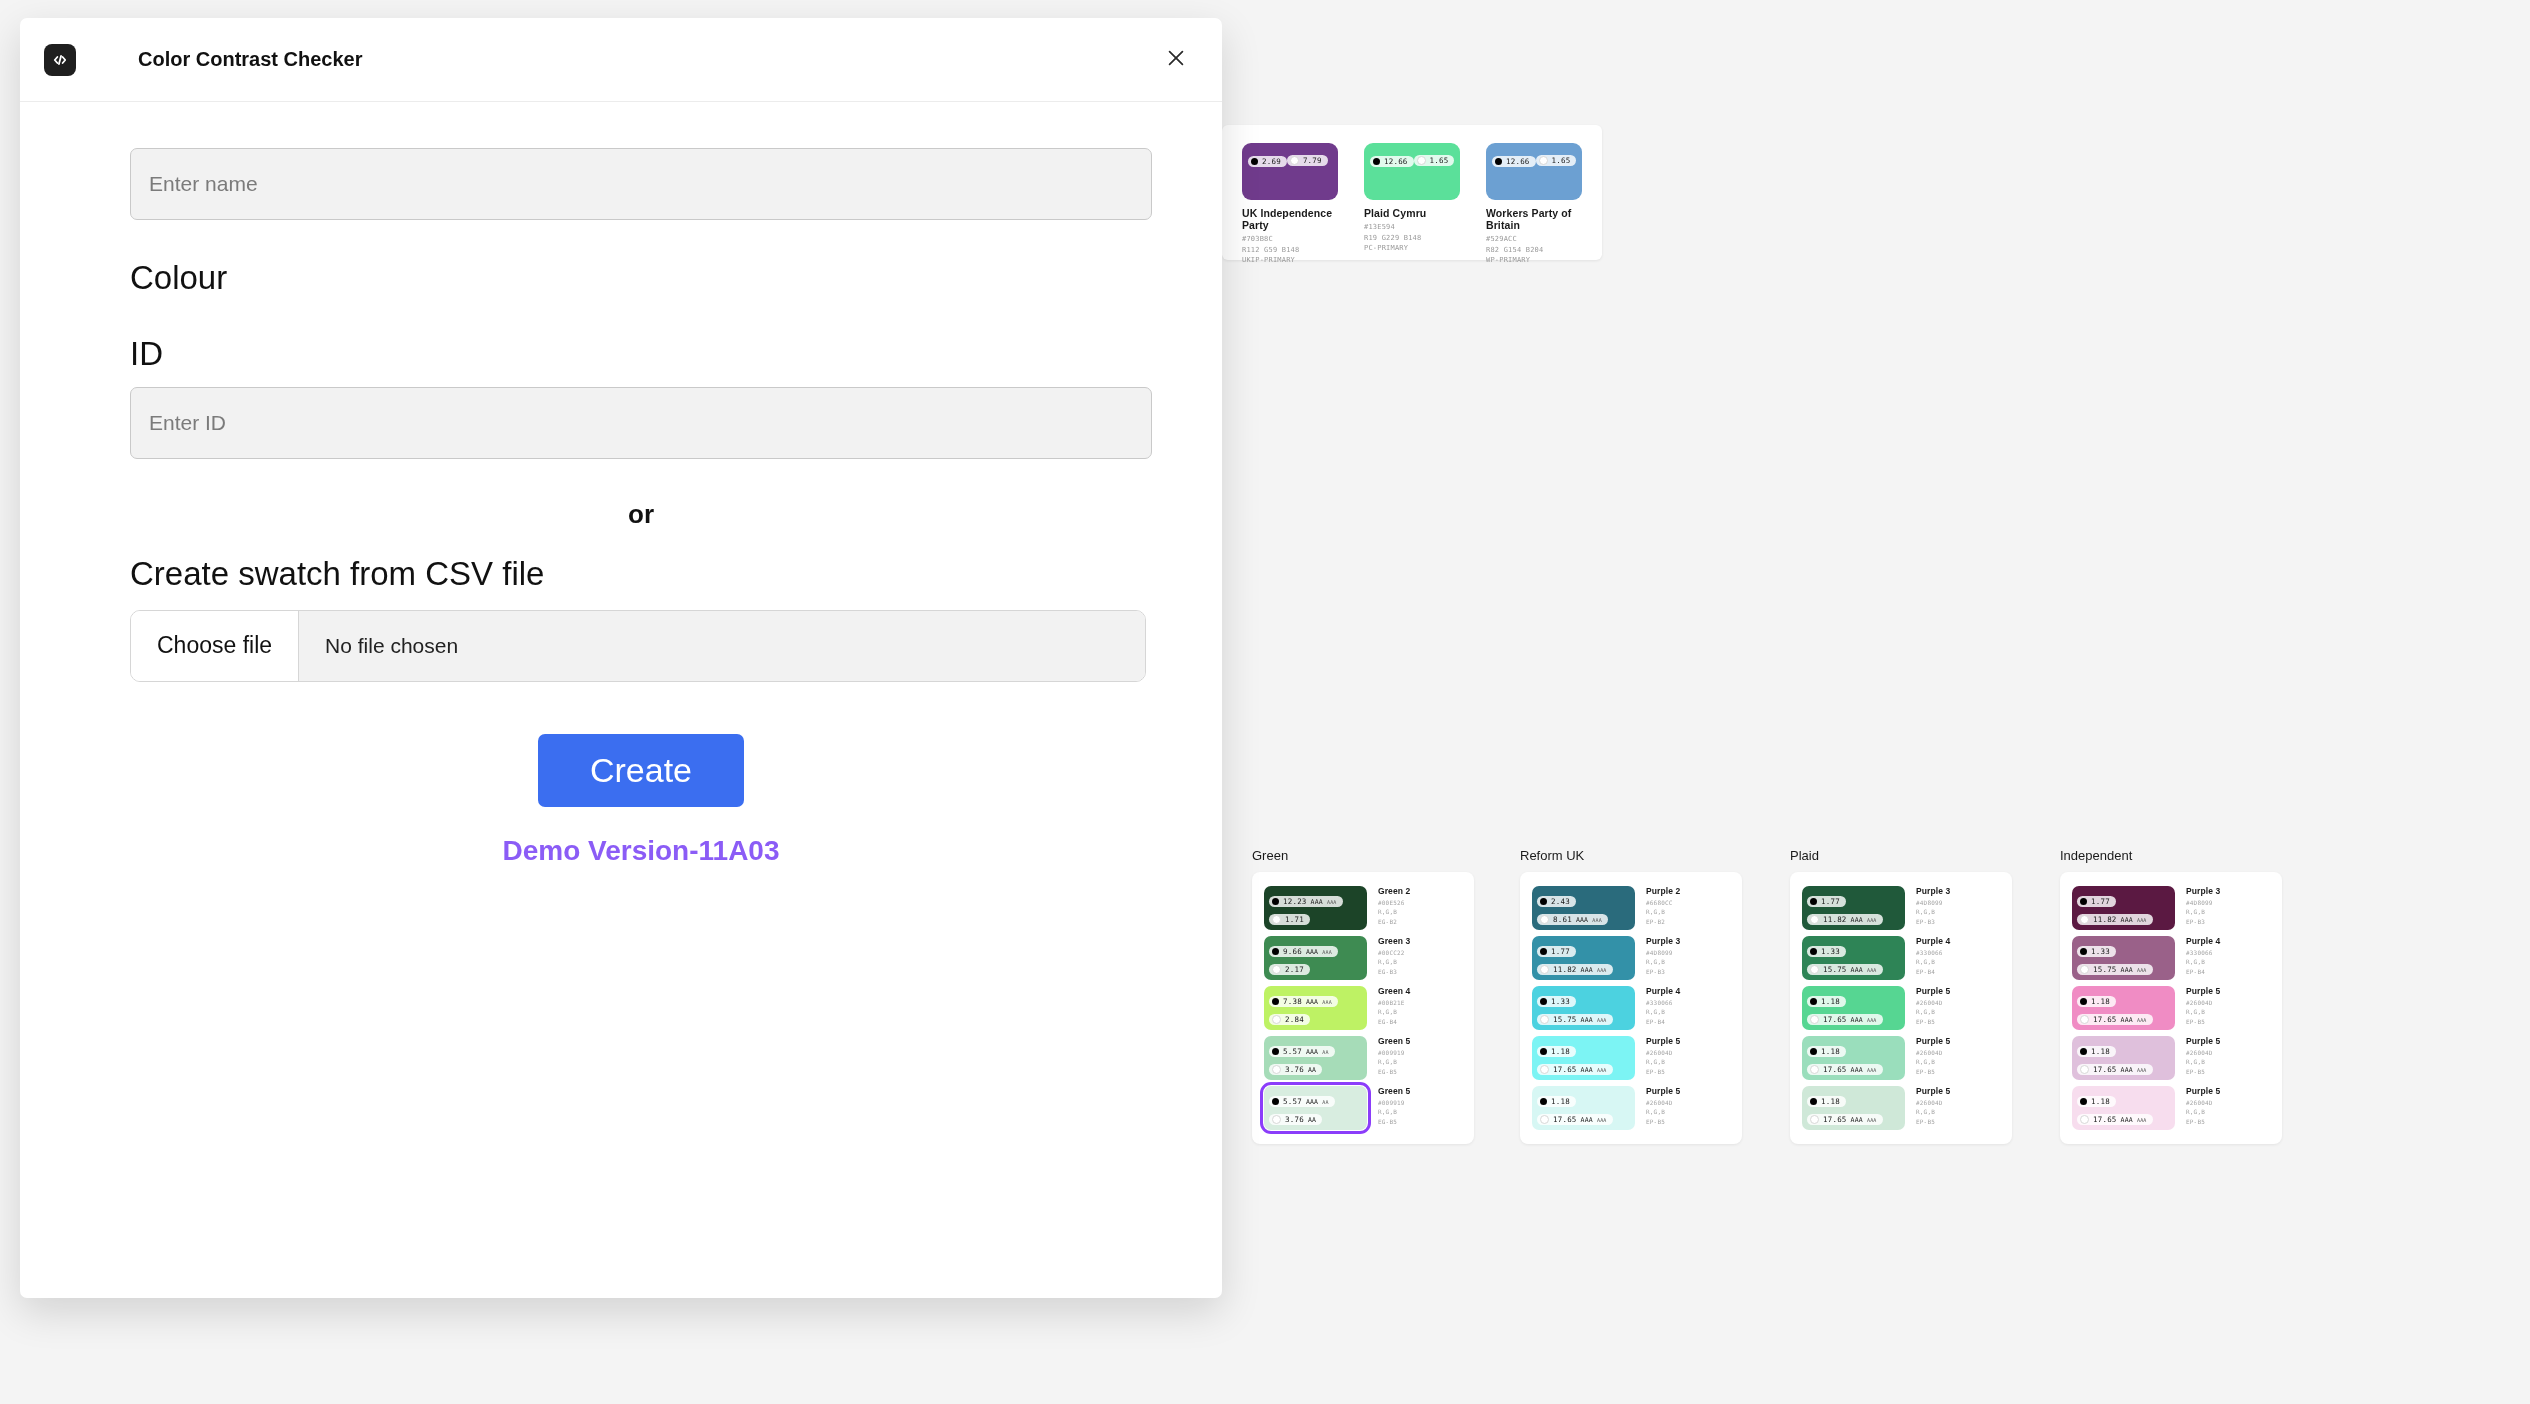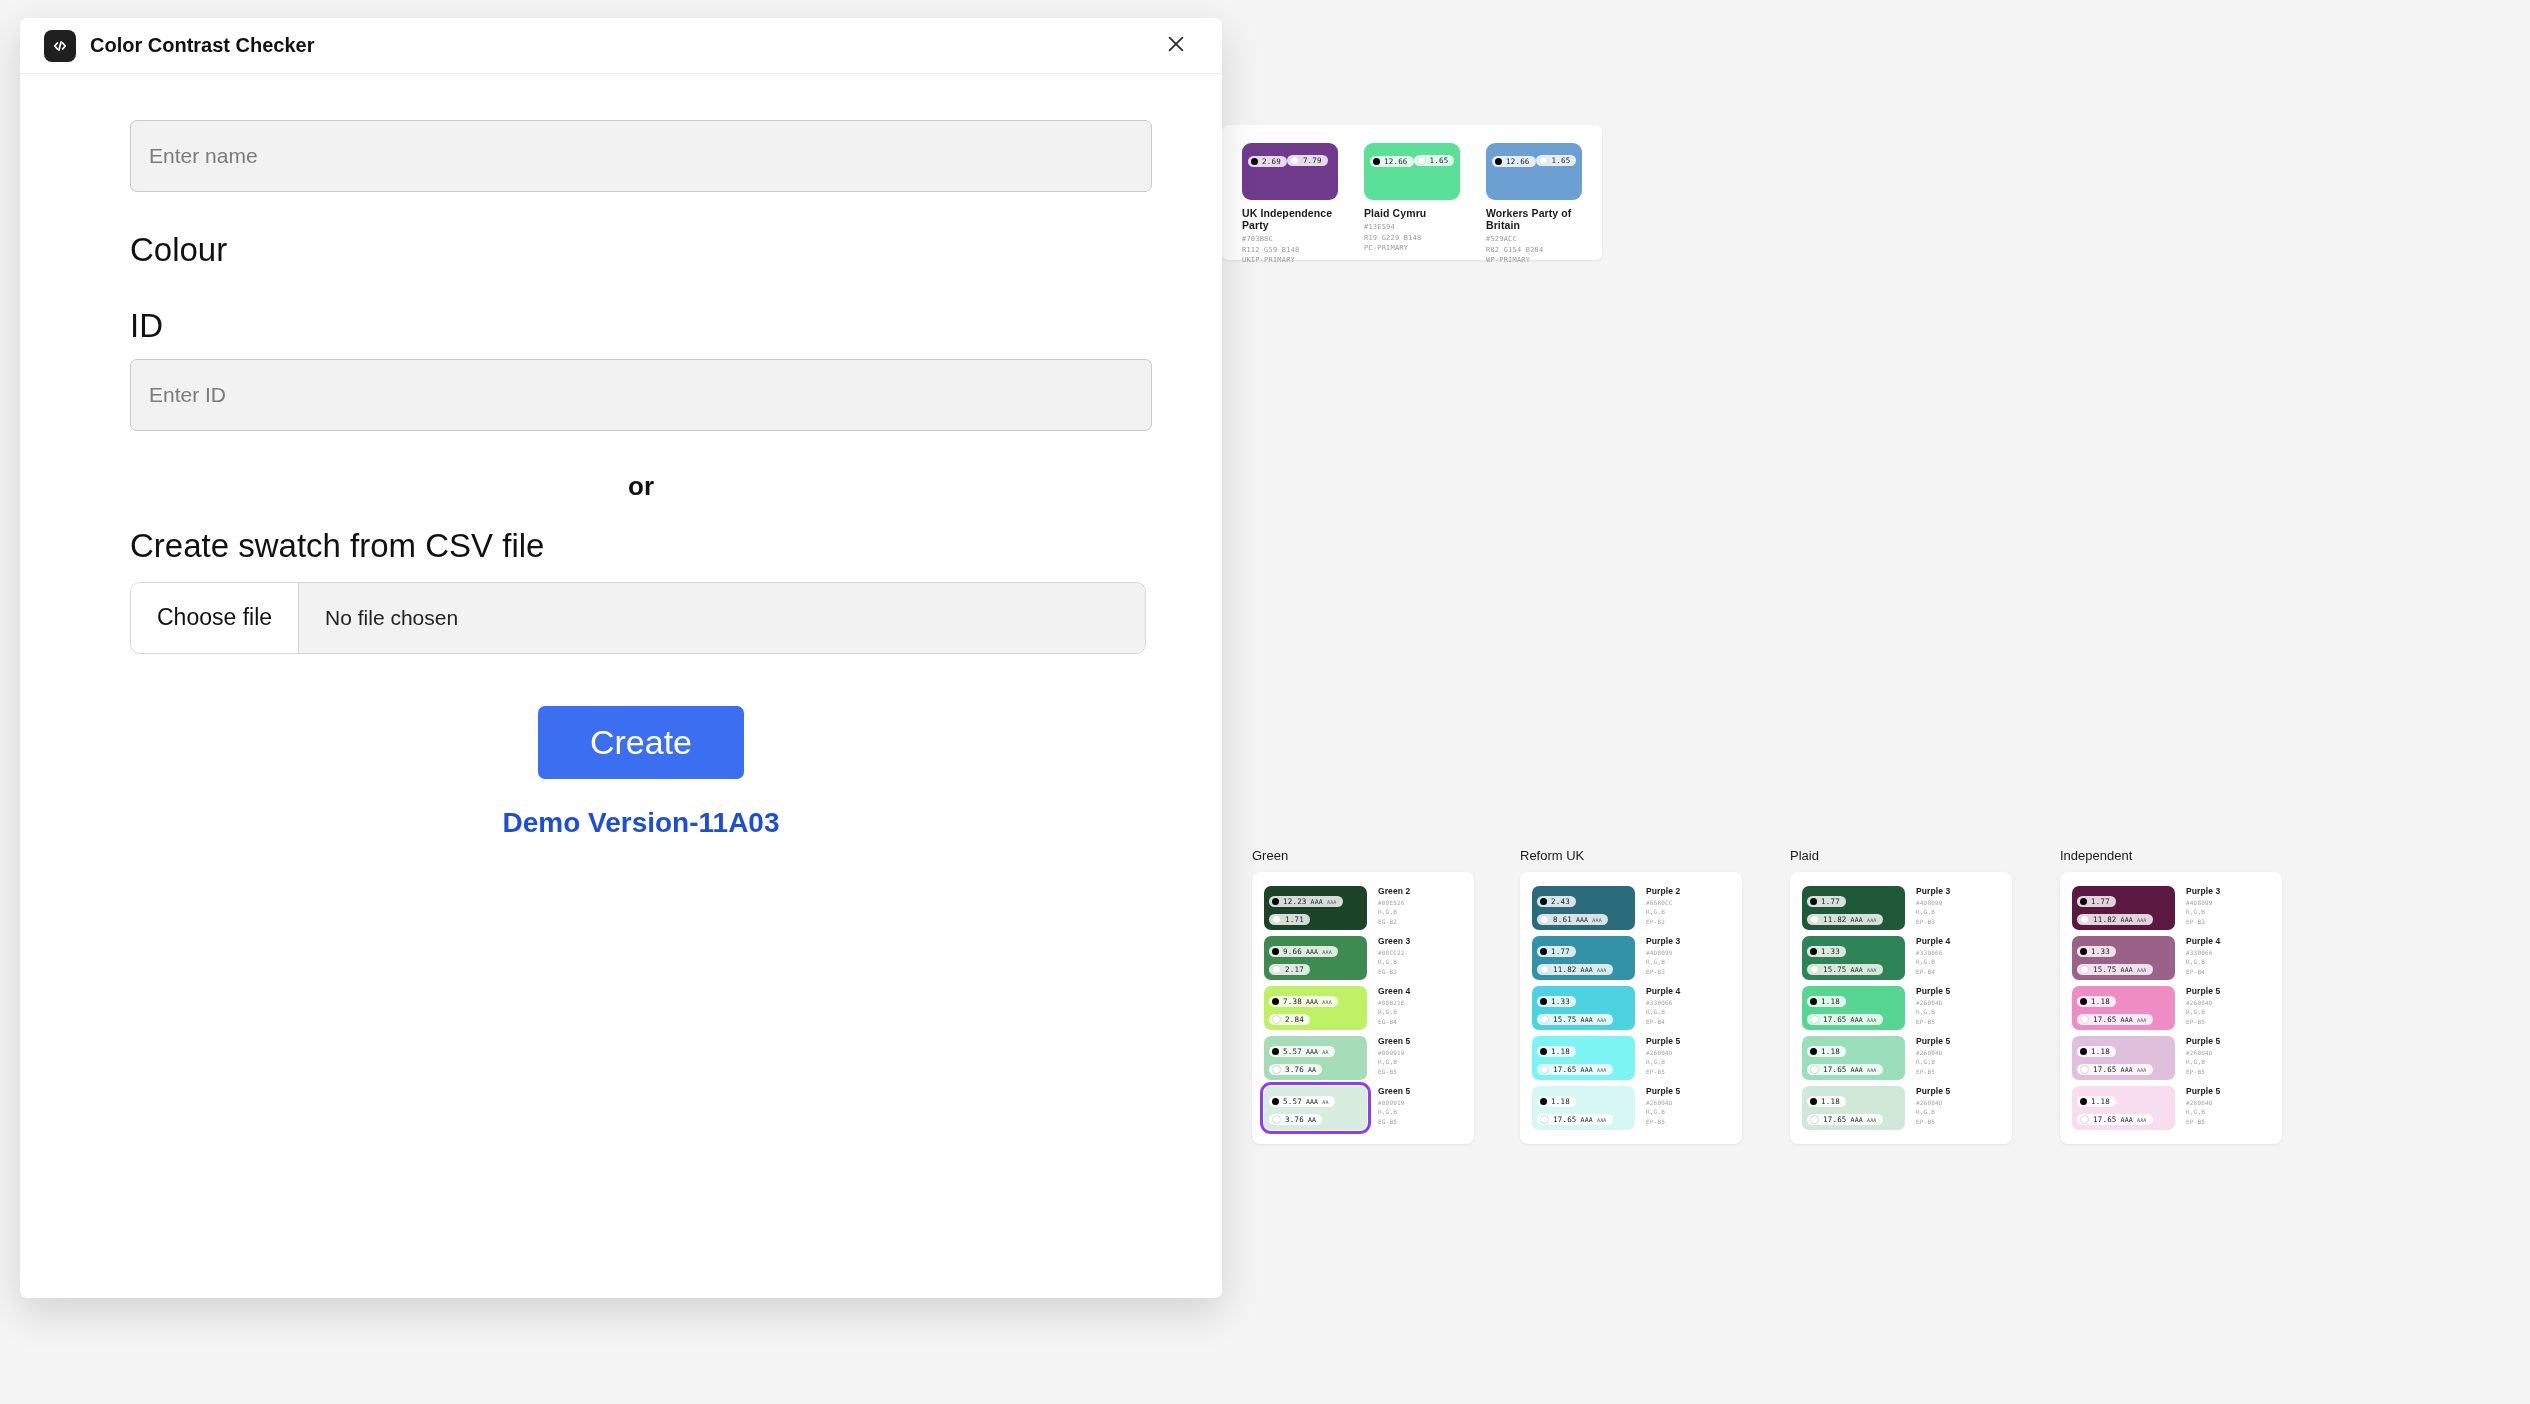--- a/index.html
+++ b/index.html
@@ -72,22 +72,22 @@
   }
 
   
   #modal{
     position:absolute;left:20px;top:18px;width:1202px;height:1280px;
     background:#ffffff;border-radius:7px;
     box-shadow:0 14px 40px rgba(0,0,0,.14);
     overflow:hidden;
   }
   #modal-header{
-    height:56px;display:flex;align-items:center;
-    padding:0 26px 0 24px;border-bottom:1px solid #ececec;box-sizing:border-box;
+    height:84px;display:flex;align-items:center;
+    padding:0 26px 0 24px;border-bottom:1px solid #ececec;box-sizing:border-box;gap:48px;
   }
   .app-icon{
     width:32px;height:32px;border-radius:8px;background:#1f1f1f;
     display:flex;align-items:center;justify-content:center;flex:none;
   }
   .app-icon svg{display:block;}
   #modal-title{
     font-size:20px;font-weight:bold;color:#111;margin-left:14px;flex:1;
   }
   #close-btn{
@@ -129,21 +129,21 @@
     padding-left:26px;font-size:21px;color:#222;
   }
   #create-wrap{width:1022px;text-align:center;margin-top:52px;}
   #create-btn{
     background:#3b6ef0;color:#fff;border:none;border-radius:7px;
     font-size:34px;padding:17px 52px;cursor:pointer;
     font-family:"Liberation Sans", sans-serif;
   }
   #demo-version{
     width:1022px;text-align:center;font-size:28px;font-weight:bold;
-    color:#1d4ed8;margin-top:28px;
+    color:#8b5cf6;margin-top:28px;
   }
 </style>
 </head>
 <body>
 
 <div id="bg-app">
   <div class="teal-sliver"></div>
   <div class="top-card-panel" id="top-cards">
       <div class="top-card">
         <div class="chip" style="background:#703B8C"><span class="badge">

